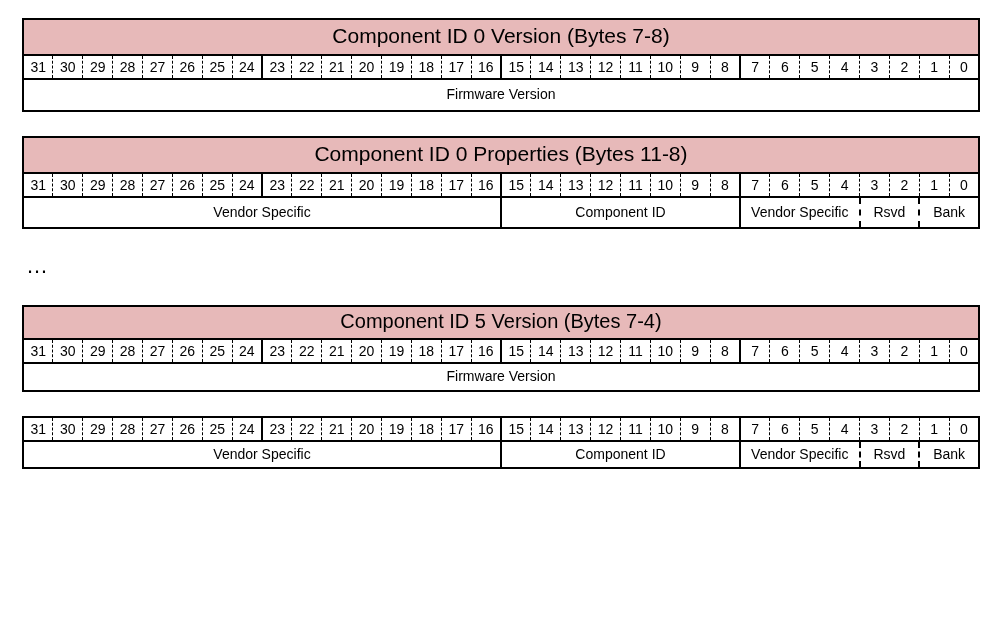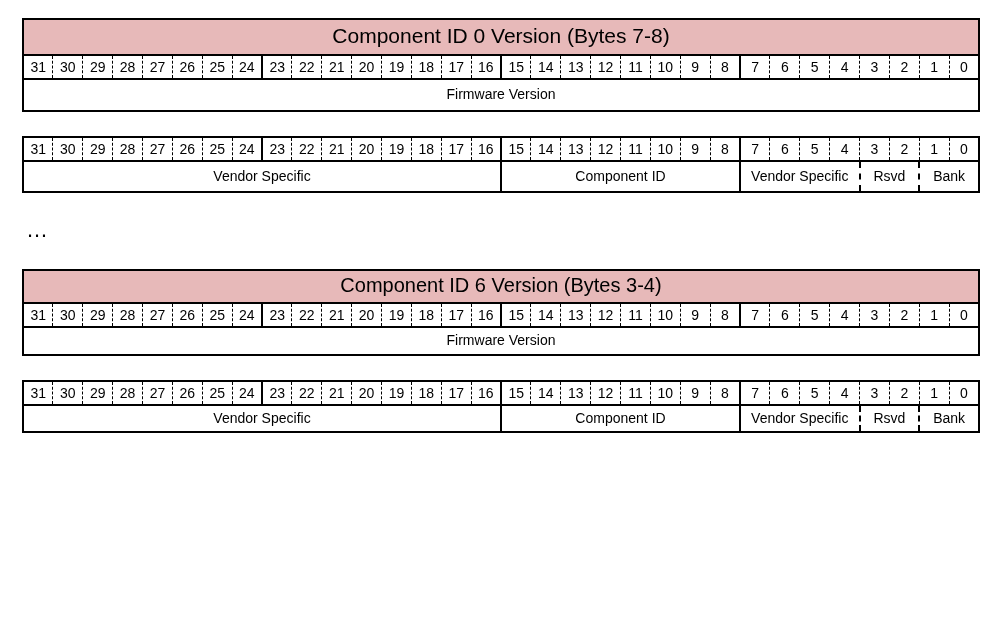--- a/index.html
+++ b/index.html
@@ -176,20 +176,23 @@
       <col style="width:3.125%">
       <col style="width:3.125%">
       <col style="width:3.125%">
       <col style="width:3.125%">
       <col style="width:3.125%">
       <col style="width:3.125%">
       <col style="width:3.125%">
       <col style="width:3.125%">
     </colgroup>
   <tbody>
+      <tr>
+        <td colspan="32" class="reg-title">Component ID 0 Properties (Bytes 11-8)</td>
+      </tr>
   <tr class="bit-row">
     <td>31</td>
         <td>30</td>
         <td>29</td>
         <td>28</td>
         <td>27</td>
         <td>26</td>
         <td>25</td>
         <td class="byte-boundary">24</td>
     <td>23</td>
@@ -259,21 +262,21 @@
       <col style="width:3.125%">
       <col style="width:3.125%">
       <col style="width:3.125%">
       <col style="width:3.125%">
       <col style="width:3.125%">
       <col style="width:3.125%">
       <col style="width:3.125%">
     </colgroup>
   <tbody>
       <tr>
-        <td colspan="32" class="reg-title">Component ID 6 Version (Bytes 3-4)</td>
+        <td colspan="32" class="reg-title">Component ID 5 Version (Bytes 7-4)</td>
       </tr>
   <tr class="bit-row">
     <td>31</td>
         <td>30</td>
         <td>29</td>
         <td>28</td>
         <td>27</td>
         <td>26</td>
         <td>25</td>
         <td class="byte-boundary">24</td>

